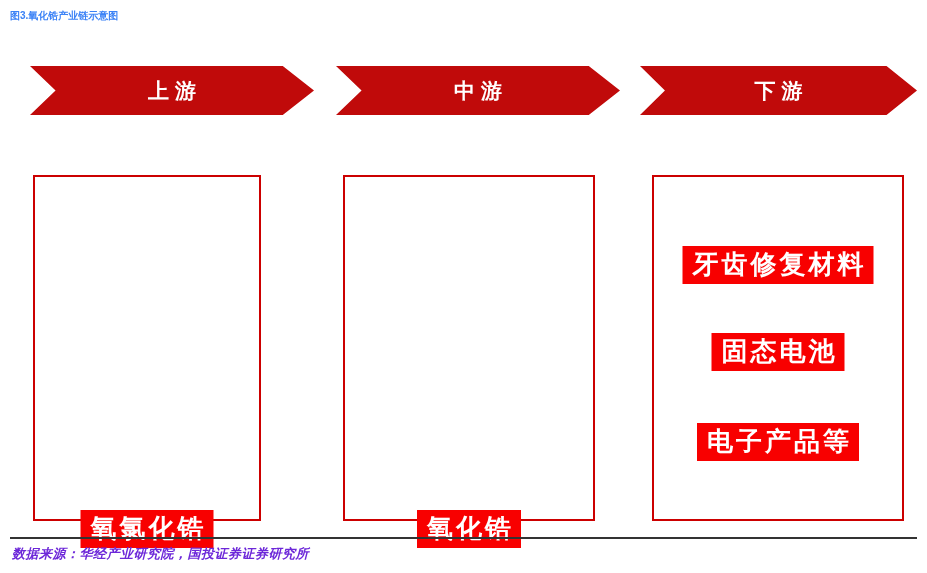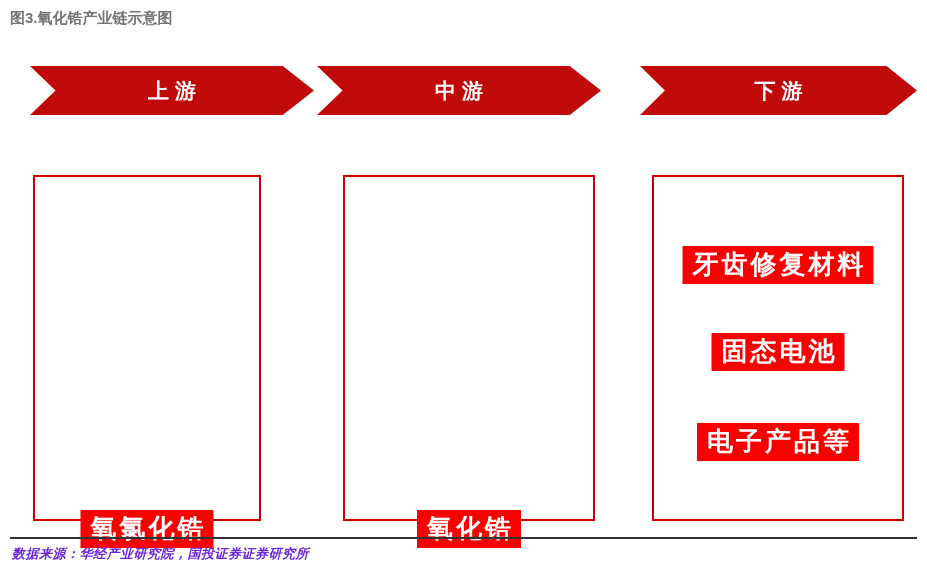--- a/index.html
+++ b/index.html
@@ -6,23 +6,23 @@
   body{
     width:927px;height:573px;
     background:#ffffff;
     font-family:"Liberation Sans","DejaVu Sans",sans-serif;
     position:relative;
     overflow:hidden;
   }
   .figure-title{
     position:absolute;
     left:10px; top:9px;
-    font-size:15px;
+    font-size:10px;
     font-weight:bold;
-    color:#737373;
+    color:#3b82f6;
     letter-spacing:0px;
     white-space:nowrap;
   }
   
   .chevron{
     position:absolute;
     height:49px;
     background:#C00A0A;
     -webkit-clip-path: polygon(0 0, 89% 0, 100% 50%, 89% 100%, 0 100%, 9% 50%);
     clip-path: polygon(0 0, 89% 0, 100% 50%, 89% 100%, 0 100%, 9% 50%);
@@ -32,21 +32,21 @@
   }
   .chevron-label{
     color:#ffffff;
     font-size:21px;
     font-weight:600;
     letter-spacing:6px;
     text-indent:6px;
     font-family:"DejaVu Sans","Liberation Sans",sans-serif;
   }
   #chev-up{   left:30px;  top:66px;  width:284px; }
-  #chev-mid{  left:317px; top:66px;  width:284px; }
+  #chev-mid{  left:336px; top:66px;  width:284px; }
   #chev-down{ left:640px; top:66px;  width:277px; }
 
   
   .stage-box{
     position:absolute;
     top:175px;
     height:346px;
     border:2px solid #CC0000;
     background:#ffffff;
     box-sizing:border-box;

